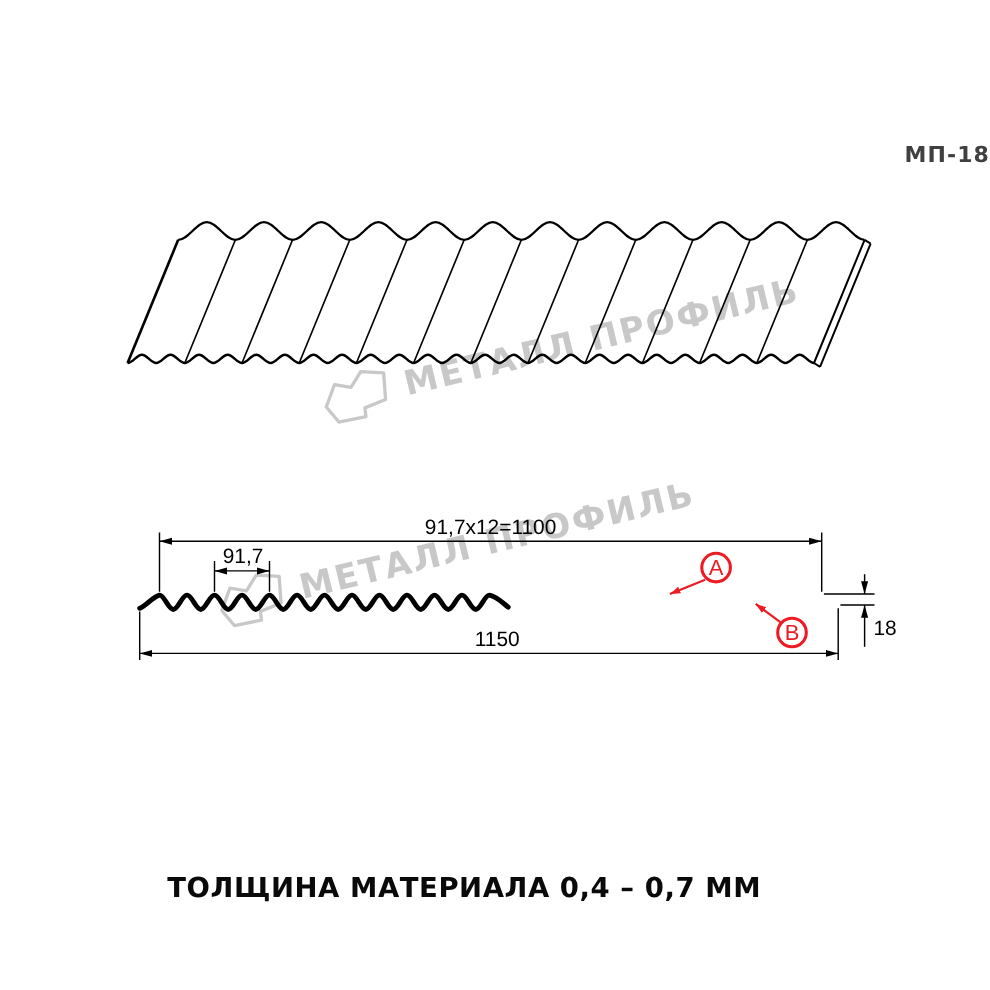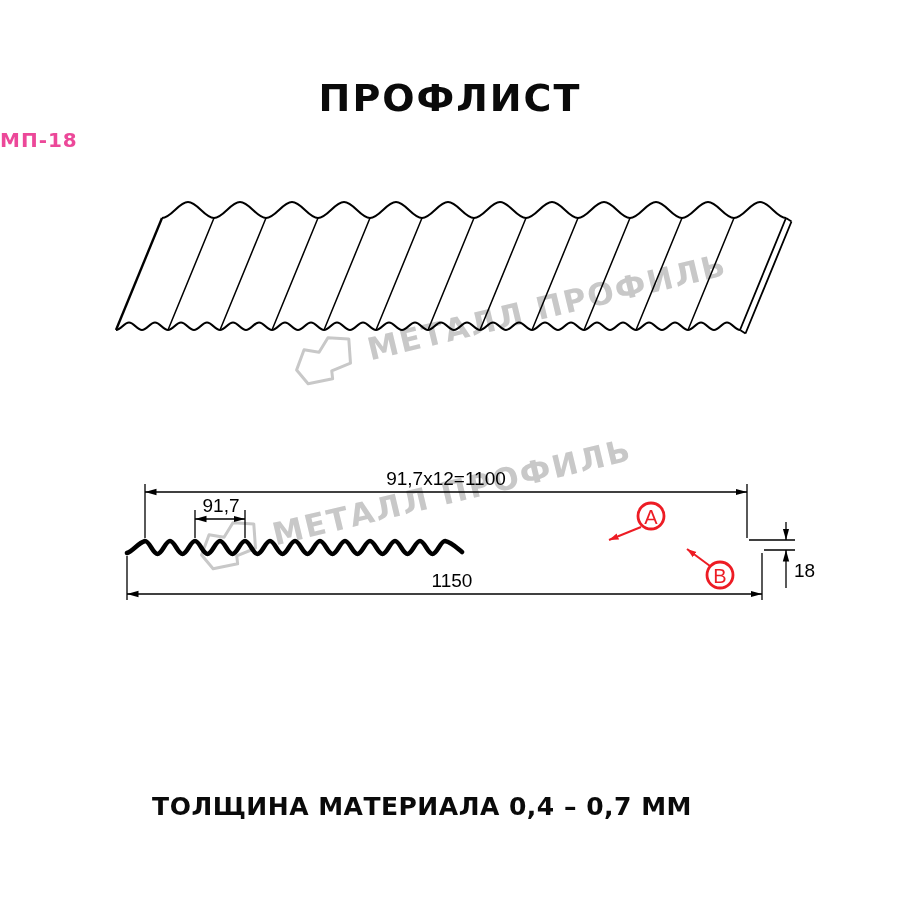--- a/index.html
+++ b/index.html
@@ -1,42 +1,41 @@
 <!DOCTYPE html>
 <html><head>
 <meta charset="utf-8">
 <style>
   html,body{margin:0;padding:0;background:#fff;}
   .page{position:relative;width:900px;height:900px;background:#ffffff;overflow:hidden;
         font-family:"DejaVu Sans",sans-serif;}
   .title{position:absolute;left:0;top:76px;width:900px;text-align:center;
          font-size:38px;font-weight:800;letter-spacing:2px;color:#0a0a0a;z-index:3;}
-  .subtitle{position:absolute;left:0;top:128px;width:900px;text-align:left;
-         font-size:20px;font-weight:600;letter-spacing:1px;color:#ec4899;z-index:3;}
+  .subtitle{position:absolute;left:0;top:128px;width:900px;text-align:right;
+         font-size:20px;font-weight:600;letter-spacing:1px;color:#404040;z-index:3;}
   .footer-note{position:absolute;left:0;top:792px;width:844px;text-align:center;
          font-size:25px;font-weight:600;letter-spacing:0.5px;color:#0a0a0a;z-index:3;}
   .wm{position:absolute;display:flex;align-items:center;gap:12px;color:#c8c8c8;
       font-weight:800;font-size:31px;letter-spacing:2px;white-space:nowrap;
       transform:rotate(-13.5deg);transform-origin:0 50%;z-index:1;}
   .wm1{left:292px;top:343px;}
   .wm2{left:197px;top:528px;}
   .wm svg{flex:0 0 auto;}
   .art{position:absolute;left:0;top:0;z-index:2;}
   .line{stroke:#000;fill:none;}
   .thin{stroke:#000;stroke-width:1.3;fill:none;}
   .dim-text{font-family:"Liberation Sans",sans-serif;font-size:19px;fill:#000;}
   .red{stroke:#ed1c24;fill:none;}
   .red-letter{font-family:"Liberation Sans",sans-serif;font-size:20px;fill:#ed1c24;}
 </style>
 </head>
 <body>
 
 <div class="page">
 
-  <div class="title">ПРОФЛИСТ</div>
   <div class="subtitle">МП-18</div>
 
   <div class="wm wm1">
     <svg width="66" height="50" viewBox="0 0 66 50">
       <path d="M4 28 L16 10 L30 16 L42 4 L62 10 L58 34 L38 37 L37 45 L12 44 Z" fill="none" stroke="#c8c8c8" stroke-width="3" stroke-linejoin="round"></path>
     </svg>
     <span>МЕТАЛЛ ПРОФИЛЬ</span>
   </div>
 
   <div class="wm wm2">

